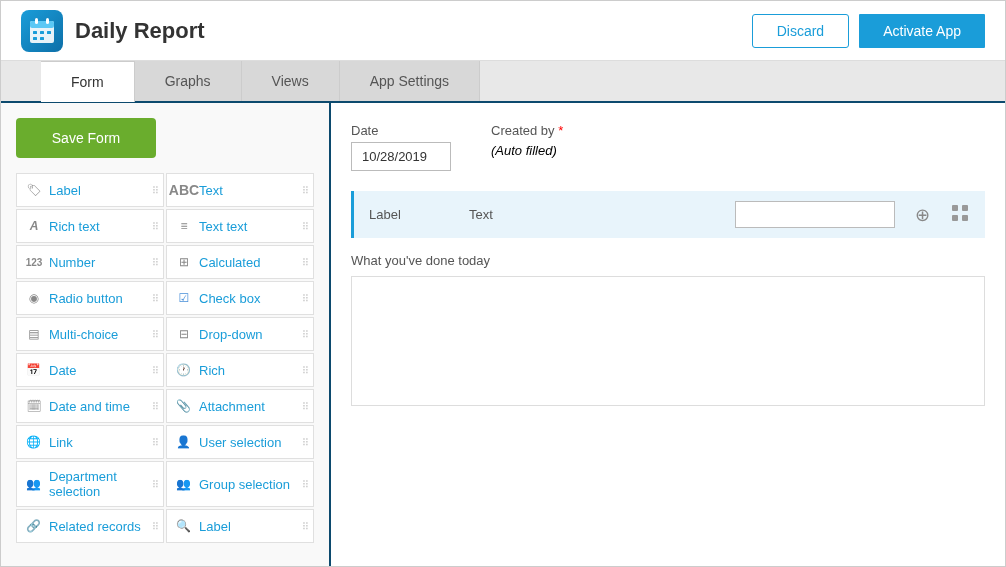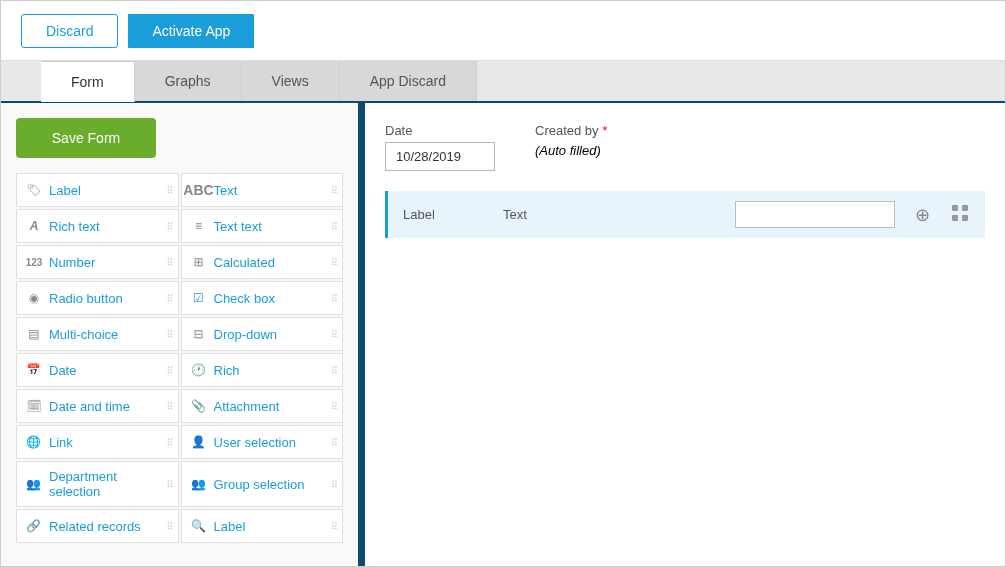--- a/index.html
+++ b/index.html
@@ -96,23 +96,23 @@
 
     
     .main-content {
       display: flex;
       flex: 1;
       overflow: hidden;
     }
 
     
     .left-panel {
-      width: 364px;
+      width: 330px;
       background: #f9f9f9;
-      border-right: 7px solid #0c4a6e;
+      border-right: 2px solid #0c4a6e;
       padding: 15px;
       flex-shrink: 0;
     }
     .btn-save-form {
       background: #6aad2d;
       color: #fff;
       border: none;
       padding: 12px 30px;
       font-size: 14px;
       cursor: pointer;
@@ -173,21 +173,21 @@
     .form-field-group label {
       display: block;
       font-size: 13px;
       color: #555;
       margin-bottom: 4px;
     }
     .date-input {
       border: 1px solid #bbb;
       padding: 6px 10px;
       font-size: 13px;
-      width: 110px;
+      width: 100px;
       color: #333;
     }
     .auto-filled {
       color: #000000;
       font-size: 13px;
       font-style: italic;
     }
 
     
     .form-row-highlighted {
@@ -233,31 +233,47 @@
       resize: none;
       background: #fff;
     }
   </style>
 </head>
 <body>
 
 <div class="app-container">
 
   <div class="header">
+    <div class="header-left">
+      <div class="app-icon">
+        <svg class="calendar-icon-svg" viewBox="0 0 28 28" fill="none" xmlns="http://www.w3.org/2000/svg">
+          <rect x="2" y="4" width="24" height="22" rx="2" fill="white" opacity="0.9"></rect>
+          <rect x="2" y="4" width="24" height="7" rx="2" fill="#5bc8f5"></rect>
+          <rect x="7" y="1" width="3" height="6" rx="1.5" fill="white"></rect>
+          <rect x="18" y="1" width="3" height="6" rx="1.5" fill="white"></rect>
+          <rect x="5" y="14" width="4" height="3" rx="0.5" fill="#1a9dd9"></rect>
+          <rect x="12" y="14" width="4" height="3" rx="0.5" fill="#1a9dd9"></rect>
+          <rect x="19" y="14" width="4" height="3" rx="0.5" fill="#1a9dd9"></rect>
+          <rect x="5" y="20" width="4" height="3" rx="0.5" fill="#1a9dd9"></rect>
+          <rect x="12" y="20" width="4" height="3" rx="0.5" fill="#1a9dd9"></rect>
+        </svg>
+      </div>
+      <span class="app-title">Daily Report</span>
+    </div>
     <div class="header-right">
       <button class="btn-discard">Discard</button>
       <button class="btn-activate">Activate App</button>
     </div>
   </div>
 
   <div class="tabs-bar">
     <div class="tab active"><span>Form</span></div>
     <div class="tab"><span>Graphs</span></div>
     <div class="tab"><span>Views</span></div>
-    <div class="tab"><span>App Discard</span></div>
+    <div class="tab"><span>App Settings</span></div>
   </div>
 
   <div class="main-content">
 
     <div class="left-panel">
       <button class="btn-save-form">Save Form</button>
       <div class="field-grid">
 
         <div class="field-item">
           <span class="field-icon">🏷</span>
@@ -405,16 +421,20 @@
         <span class="grid-icon">
           <svg width="20" height="20" viewBox="0 0 20 20" fill="none" xmlns="http://www.w3.org/2000/svg">
             <rect x="2" y="2" width="6" height="6" rx="1" fill="#999"></rect>
             <rect x="12" y="2" width="6" height="6" rx="1" fill="#999"></rect>
             <rect x="2" y="12" width="6" height="6" rx="1" fill="#999"></rect>
             <rect x="12" y="12" width="6" height="6" rx="1" fill="#999"></rect>
           </svg>
         </span>
       </div>
 
+      <div>
+        <div class="done-label">What you've done today</div>
+        <textarea class="done-textarea" style=""></textarea>
+      </div>
 
     </div>
   </div>
 </div>
 
 </body></html>

